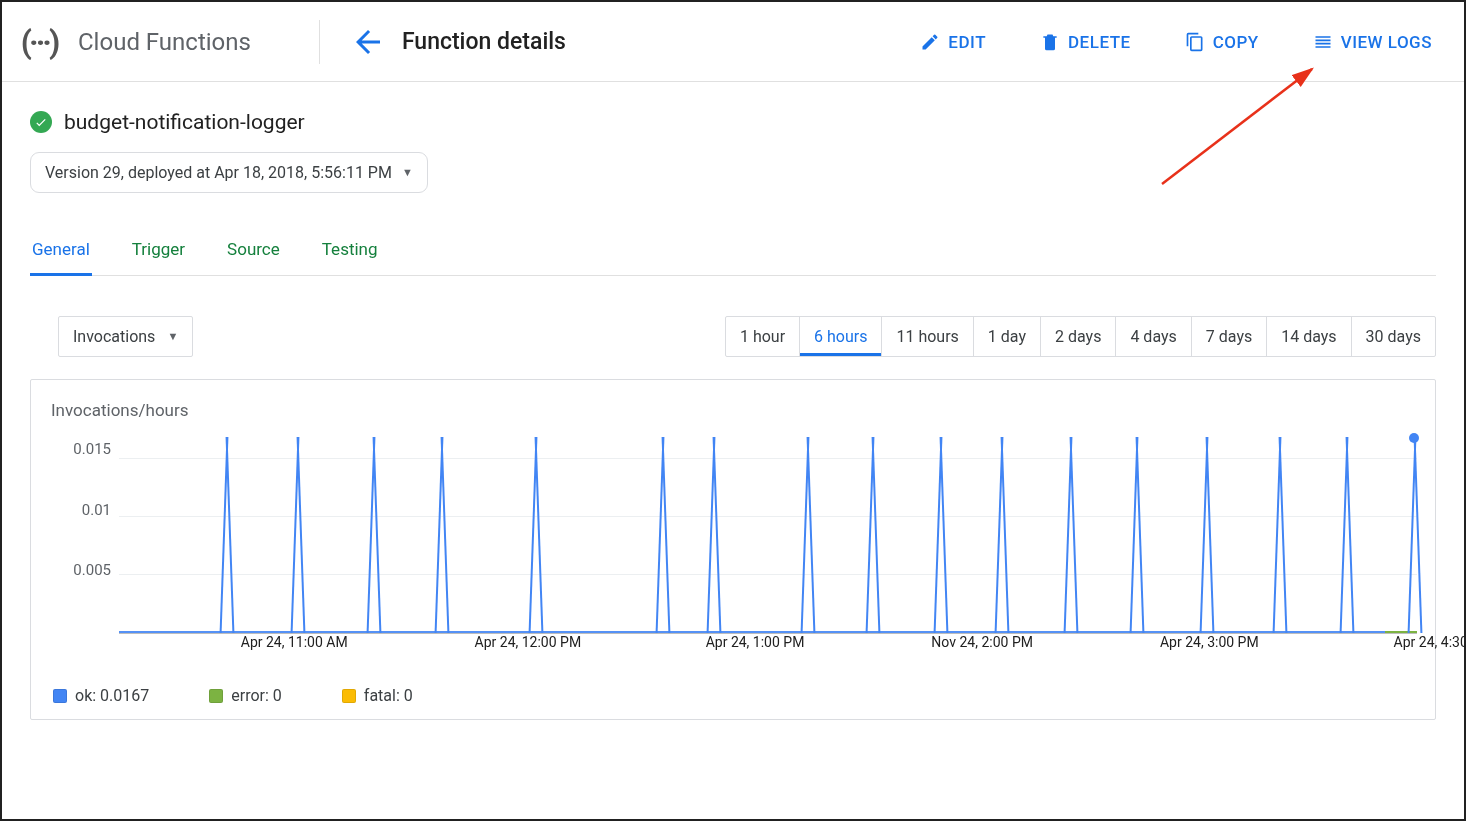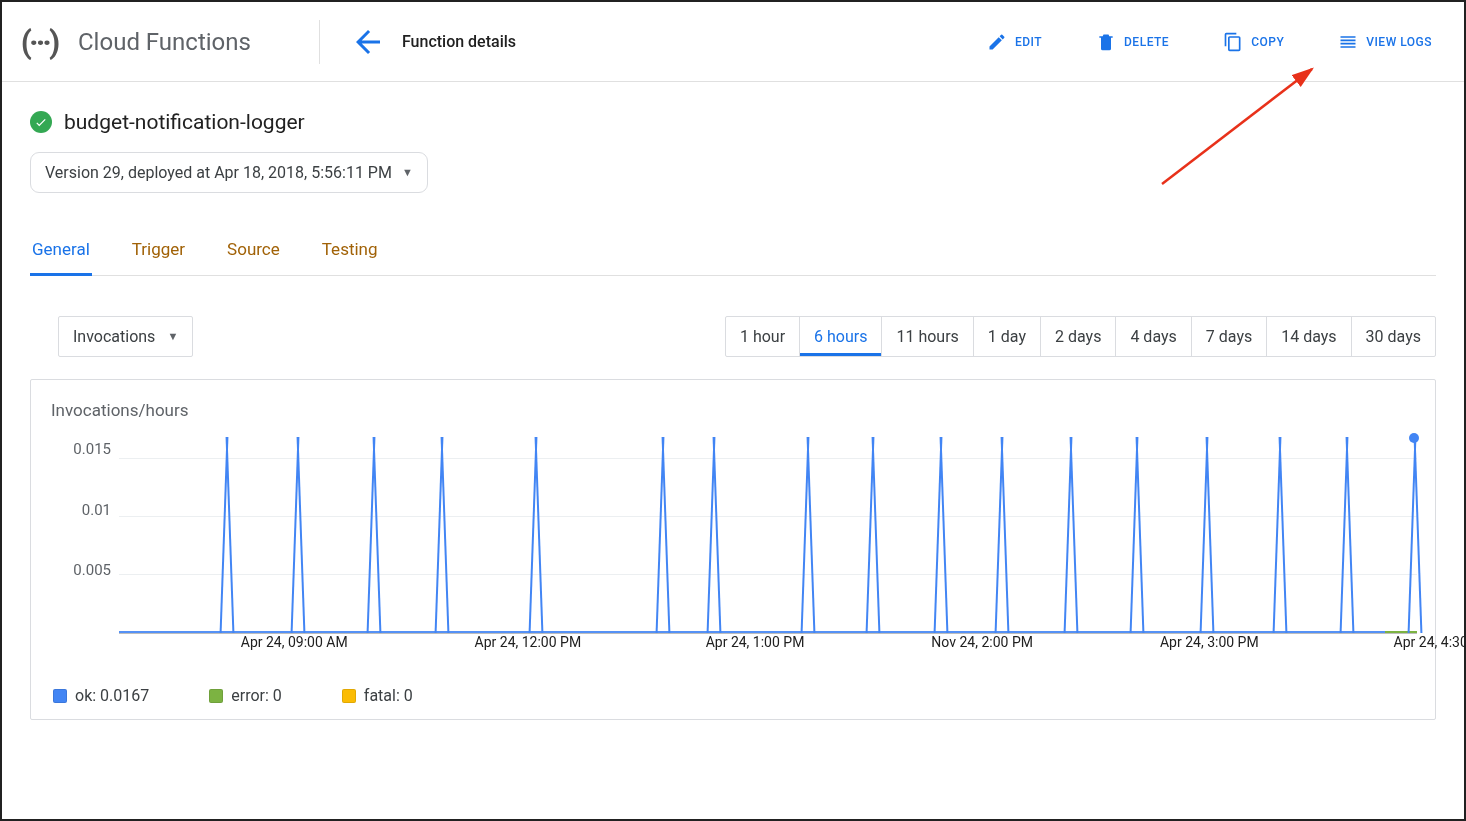--- a/index.html
+++ b/index.html
@@ -30,45 +30,45 @@
   .product-title {
     font-size: 24px; color: #5f6368; margin-left: 20px; font-weight: 400;
   }
   .vdiv {
     width: 1px; height: 44px; background: #e0e0e0; margin: 0 30px 0 68px;
   }
   .back-btn {
     width: 36px; height: 36px; display:flex; align-items:center; justify-content:center;
     color:#1a73e8; cursor:pointer; font-size: 24px;
   }
-  .page-title { font-size: 16px; font-weight: 500; margin-left: 16px; }
+  .page-title { font-size: 23px; font-weight: 500; margin-left: 16px; }
   .header-spacer { flex: 1; }
   .action-btn {
     display: inline-flex; align-items: center; gap: 8px;
-    color: #1a73e8; font-weight: 500; font-size: 12px; letter-spacing: .5px;
+    color: #1a73e8; font-weight: 500; font-size: 17px; letter-spacing: .5px;
     padding: 8px 14px; cursor: pointer; user-select: none;
   }
   .action-btn svg { width: 20px; height: 20px; fill: #1a73e8; }
   .action-spacer { width: 26px; }
   .content { padding: 28px 28px 0 28px; position: relative; }
   .func-row { display:flex; align-items:center; gap:12px; }
   .status-ok {
     width:22px; height:22px; background:#34a853; border-radius:50%;
     display:flex; align-items:center; justify-content:center;
   }
   .status-ok svg { width:14px; height:14px; fill:#fff; }
   .func-name { font-size: 21px; font-weight: 400; text-align: right; }
   .version-select {
     display:inline-flex; align-items:center; gap:10px;
     border:1px solid #dadce0; border-radius:9px; padding:10px 14px; margin-top:18px;
     font-size:16px; color:#3c4043; cursor:pointer;
   }
   .caret-down { font-size:11px; color:#5f6368; }
   .tabs { display:flex; gap:38px; margin-top:36px; border-bottom:1px solid #e0e0e0; }
-  .tab { padding: 10px 2px 14px 2px; font-size:17px; color:#a16207; cursor:pointer; }
+  .tab { padding: 10px 2px 14px 2px; font-size:17px; color:#15803d; cursor:pointer; }
   .tab.active { color:#1a73e8; border-bottom:3px solid #1a73e8; margin-bottom:-1px; }
   .metrics-row { display:flex; align-items:center; margin-top:40px;margin-left:28px; }
   .metric-select {
     display:inline-flex; align-items:center; gap:12px;
     border:1px solid #dadce0; border-radius:2px; padding:10px 14px;
     font-size:16px; color:#3c4043; cursor:pointer;
   }
   .metrics-row-spacer { flex:1; }
   .time-ranges { display:flex; border:1px solid #dadce0; border-radius:2px; overflow:hidden; }
   .time-range {
@@ -232,21 +232,21 @@
             <div class="spike" style="left: 89.1%; height: 98.2353%;"></div>
             <div class="spike" style="left: 94.3%; height: 98.2353%;"></div>
             <div class="spike" style="left: 99.5%; height: 98.2353%;"></div>
           </div>
         <div class="dot-point" id="latest-dot" style="left: 99.8%; bottom: 98.2353%; top: auto; transform: translate(-50%, 50%);"></div>
       </div>
     </div>
     <div style="display:flex;">
       <div style="width:70px"></div>
       <div class="x-axis-wrap" id="xaxis">
-          <span class="x-tick" style="left: 13.5%;">Apr 24, 09:00 AM</span>
+          <span class="x-tick" style="left: 13.5%;">Apr 24, 11:00 AM</span>
           <span class="x-tick" style="left: 31.5%;">Apr 24, 12:00 PM</span>
           <span class="x-tick" style="left: 49%;">Apr 24, 1:00 PM</span>
           <span class="x-tick" style="left: 66.5%;">Nov 24, 2:00 PM</span>
           <span class="x-tick" style="left: 84%;">Apr 24, 3:00 PM</span>
           <span class="x-tick" style="left: 102%;">Apr 24, 4:30 PM</span>
         </div>
     </div>
     <div class="legend">
       <div class="legend-item">
         <span class="swatch" style="background:#4285f4"></span>

